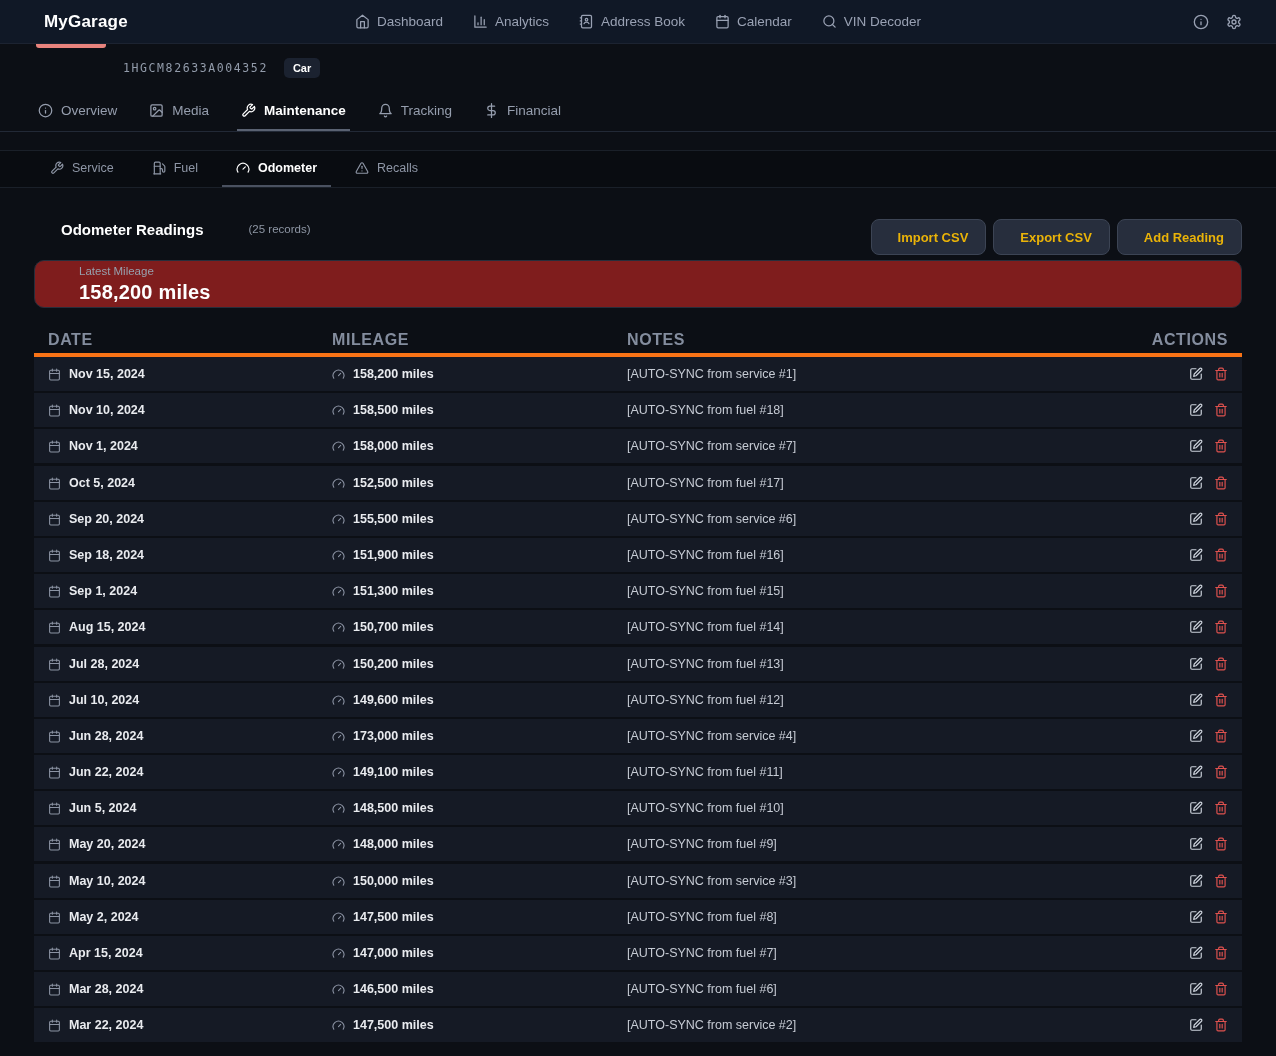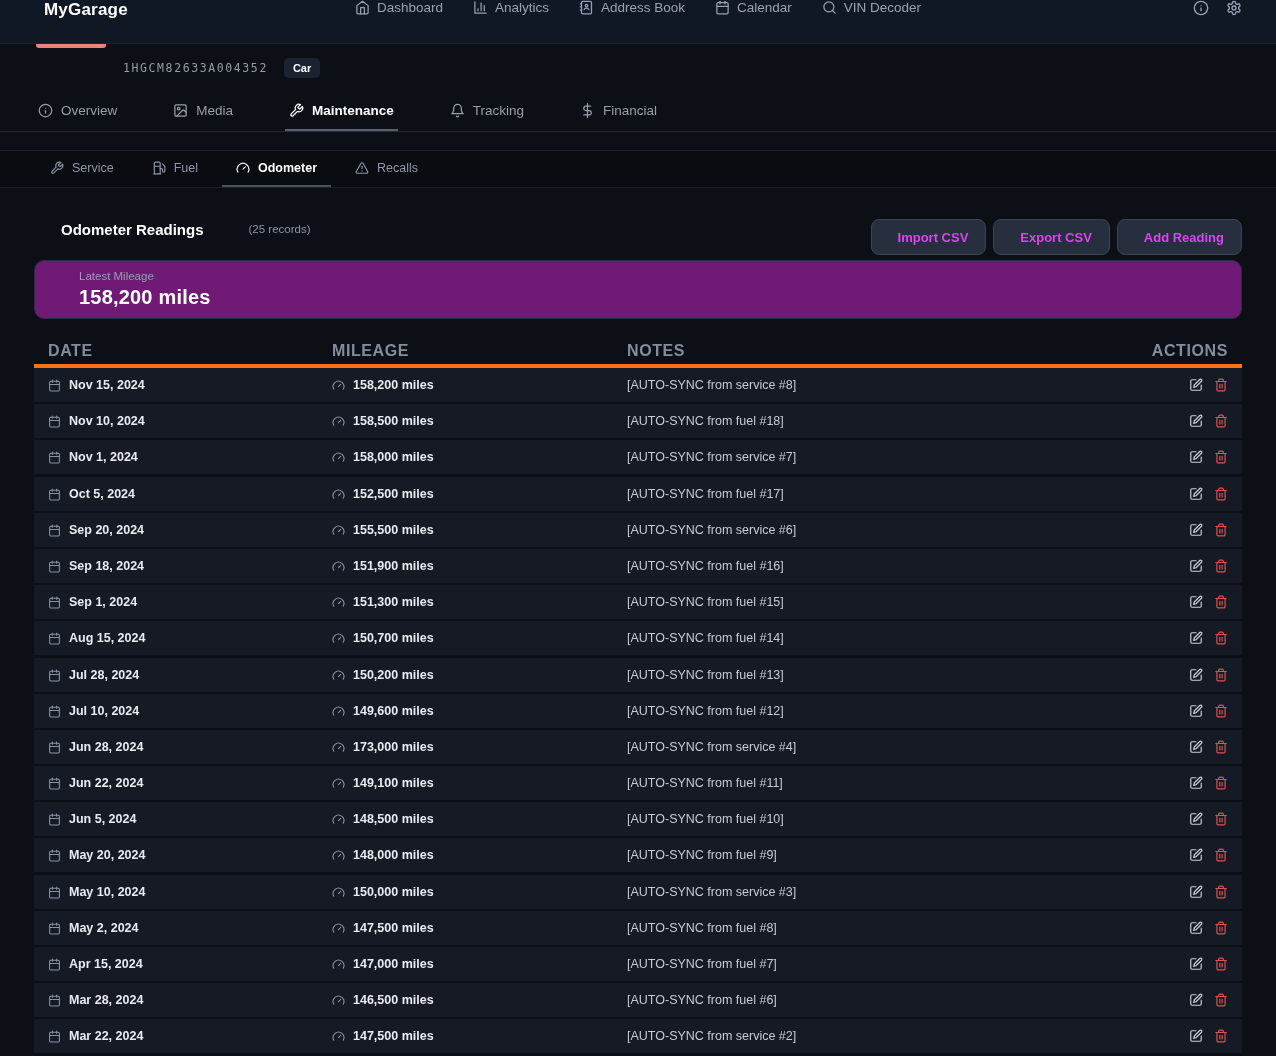--- a/index.html
+++ b/index.html
@@ -9,40 +9,40 @@
     font-family:"Liberation Sans", sans-serif;
     color:#e7eaef;
     position:relative;
   }
   .icon { display:inline-flex; align-items:center; justify-content:center; line-height:0; }
   .icon svg { width:1em; height:1em; stroke:currentColor; fill:none; stroke-width:2; stroke-linecap:round; stroke-linejoin:round; }
 
   
   .navbar {
     height:44px; background:#101826; border-bottom:1px solid #1c2331;
-    display:flex; align-items:flex-start; padding:0 34px;
+    display:flex; align-items:center; padding:0 34px;
   }
   .brand { display:flex; align-items:center; gap:10px; flex:0 0 230px; }
   .brand .icon { font-size:26px; color:#3b82f6; }
   .brand-name { font-size:17px; font-weight:800; color:#ffffff; letter-spacing:.2px; }
   .nav-center { flex:1; display:flex; justify-content:center; gap:30px; }
   .nav-item { display:flex; align-items:center; gap:7px; color:#99a1b3; font-size:13.5px; cursor:pointer; }
   .nav-item .icon { font-size:15px; }
   .nav-right { flex:0 0 230px; display:flex; justify-content:flex-end; gap:17px; }
   .nav-icon-btn { color:#99a1b3; font-size:16px; cursor:pointer; display:inline-flex; }
 
   
   .vehicle-strip { height:48px; position:relative; display:flex; align-items:center; padding-left:123px; }
   .accent-bar { position:absolute; left:36px; top:0; width:70px; height:4px; border-radius:0 0 3px 3px; }
   .vin-text { font-family:"DejaVu Sans Mono", monospace; font-size:11.5px; color:#939cab; letter-spacing:1.6px;text-align:right; }
   .type-badge { margin-left:16px; background:#1b2230; color:#ffffff; font-size:11px; font-weight:700;
     padding:4px 9px; border-radius:5px; }
 
   
-  .tabs-row { height:40px; display:flex; align-items:stretch; gap:48px; padding:0 34px; border-bottom:1px solid #222936; }
+  .tabs-row { height:40px; display:flex; align-items:stretch; gap:24px; padding:0 34px; border-bottom:1px solid #222936; }
   .tab { display:flex; align-items:center; gap:8px; color:#969eae; font-size:13.5px; cursor:pointer;
     border-bottom:2px solid transparent; padding:0 4px; }
   .tab .icon { font-size:15px; }
   .tab.active { color:#ffffff; font-weight:700; border-bottom-color:#5a6congrats272; border-bottom-color:#5a6272; }
   .tabs-spacer { height:18px; }
 
   
   .subtabs-bar { height:38px; background:#090c11; border-top:1px solid #1a2029; border-bottom:1px solid #1a2029;
     display:flex; align-items:stretch; gap:10px; padding:0 36px; }
   .subtab { display:flex; align-items:center; gap:8px; color:#8e96a6; font-size:12.5px; cursor:pointer;
@@ -53,25 +53,25 @@
   
   .content { padding:0 34px; }
   .section-header { margin-top:23px; display:flex; align-items:center; justify-content:space-between; height:36px; }
   .section-title-wrap { display:flex; align-items:center; gap:27px; }
   .section-title-wrap .icon { font-size:17px; color:#cdd2da; }
   .section-title { font-size:15px; font-weight:800; color:#ffffff; }
   .section-count { font-size:11.5px; color:#8e96a4; margin-left:18px; }
   .toolbar { display:flex; gap:7px; }
   .btn { height:36px; display:flex; align-items:center; gap:9px; padding:0 17px;
     background:#272e3d; border:1px solid #3c4454; border-radius:8px;
-    color:#d946ef; font-size:13px; font-weight:700; cursor:pointer; font-family:inherit;margin-top:16px; }
+    color:#eab308; font-size:13px; font-weight:700; cursor:pointer; font-family:inherit;margin-top:16px; }
   .btn .icon { font-size:14px; }
 
   
-  .summary-card { margin-top:13px; height:59px; border:1px solid #272e3b; border-radius:10px; background:#701a75;
+  .summary-card { margin-top:13px; height:48px; border:1px solid #272e3b; border-radius:10px; background:#7f1d1d;
     display:flex; align-items:center; padding:0 25px; gap:19px; }
   .summary-card .icon { font-size:26px; color:#ced3db; }
   .summary-label { font-size:11.5px; color:#97a0ad; margin-bottom:4px; }
   .summary-value { font-size:20px; font-weight:800; color:#ffffff; letter-spacing:.2px; }
 
   
   .table-header { margin-top:18px; height:31px; display:grid; grid-template-columns:284px 295px 1fr 90px;
     align-items:center; padding:0 14px; border-bottom:4px solid #f97316;
     color:#848d9e; font-size:16px; font-weight:700; letter-spacing:.6px; }
   .table-header .col-actions { text-align:right; }
@@ -321,21 +321,21 @@
         <div class="cell">
           <span class="icon">
             <svg viewBox="0 0 24 24">
               <path d="m12 14 4-4"></path>
               <path d="M3.34 19a10 10 0 1 1 17.32 0"></path>
             </svg>
           </span>
           <span class="cell-strong">158,200 miles</span>
         </div>
         <div class="cell">
-          <span class="cell-notes">[AUTO-SYNC from service #8]</span>
+          <span class="cell-notes">[AUTO-SYNC from service #1]</span>
         </div>
         <div class="cell-actions">
           <span class="action-btn action-edit">
             <span class="icon">
               <svg viewBox="0 0 24 24">
                 <path d="M12 3H5a2 2 0 0 0-2 2v14a2 2 0 0 0 2 2h14a2 2 0 0 0 2-2v-7"></path>
                 <path d="M18.375 2.625a2.121 2.121 0 1 1 3 3L12 15l-4 1 1-4Z"></path>
               </svg>
             </span>
           </span>

